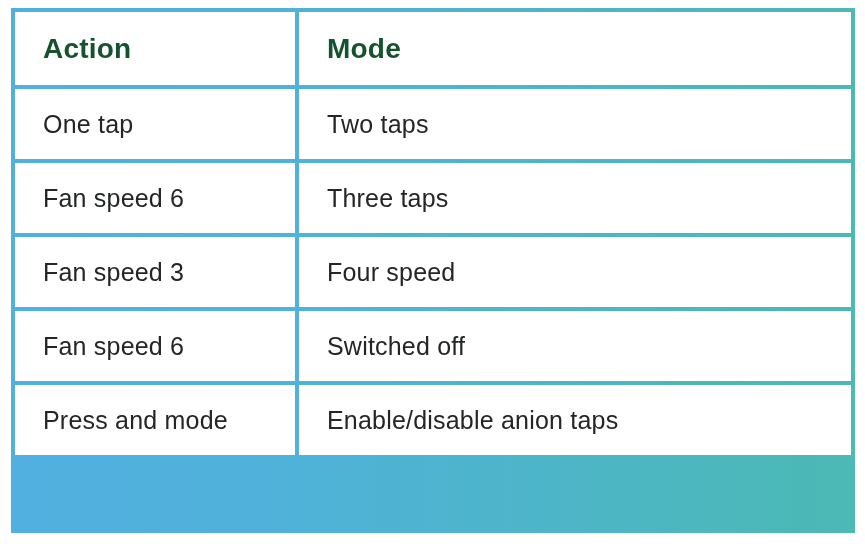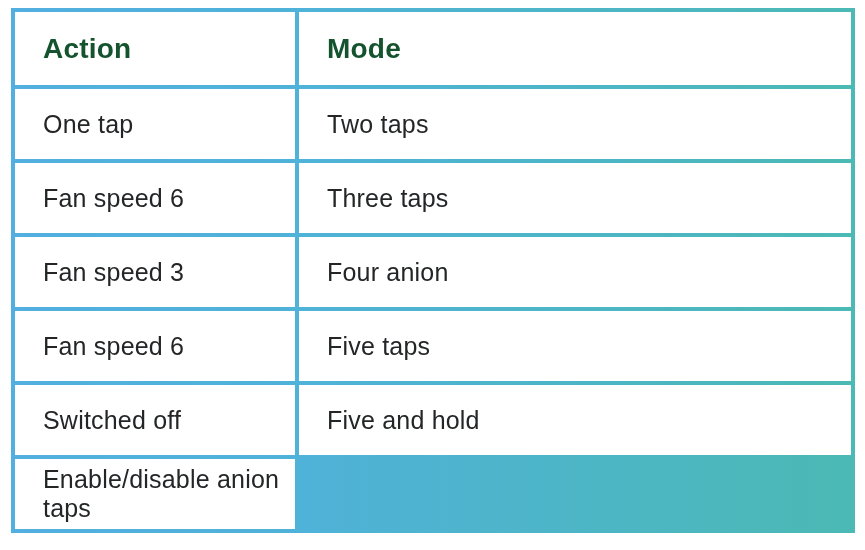--- a/index.html
+++ b/index.html
@@ -49,21 +49,20 @@
   <div class="cell header mode-col">Mode</div>
 
   <div class="cell action-col">One tap</div>
 
   <div class="cell action-col">Two taps</div>
   <div class="cell mode-col">Fan speed 6</div>
 
   <div class="cell action-col">Three taps</div>
   <div class="cell mode-col">Fan speed 3</div>
 
-  <div class="cell action-col">Four anion</div>
+  <div class="cell action-col">Four speed</div>
   <div class="cell mode-col">Fan speed 6</div>
 
-  <div class="cell action-col">Five taps</div>
   <div class="cell mode-col">Switched off</div>
 
-  <div class="cell action-col">Five and hold</div>
+  <div class="cell action-col">Press and mode</div>
   <div class="cell mode-col">Enable/disable anion taps</div>
 </div>
 
 </body></html>

